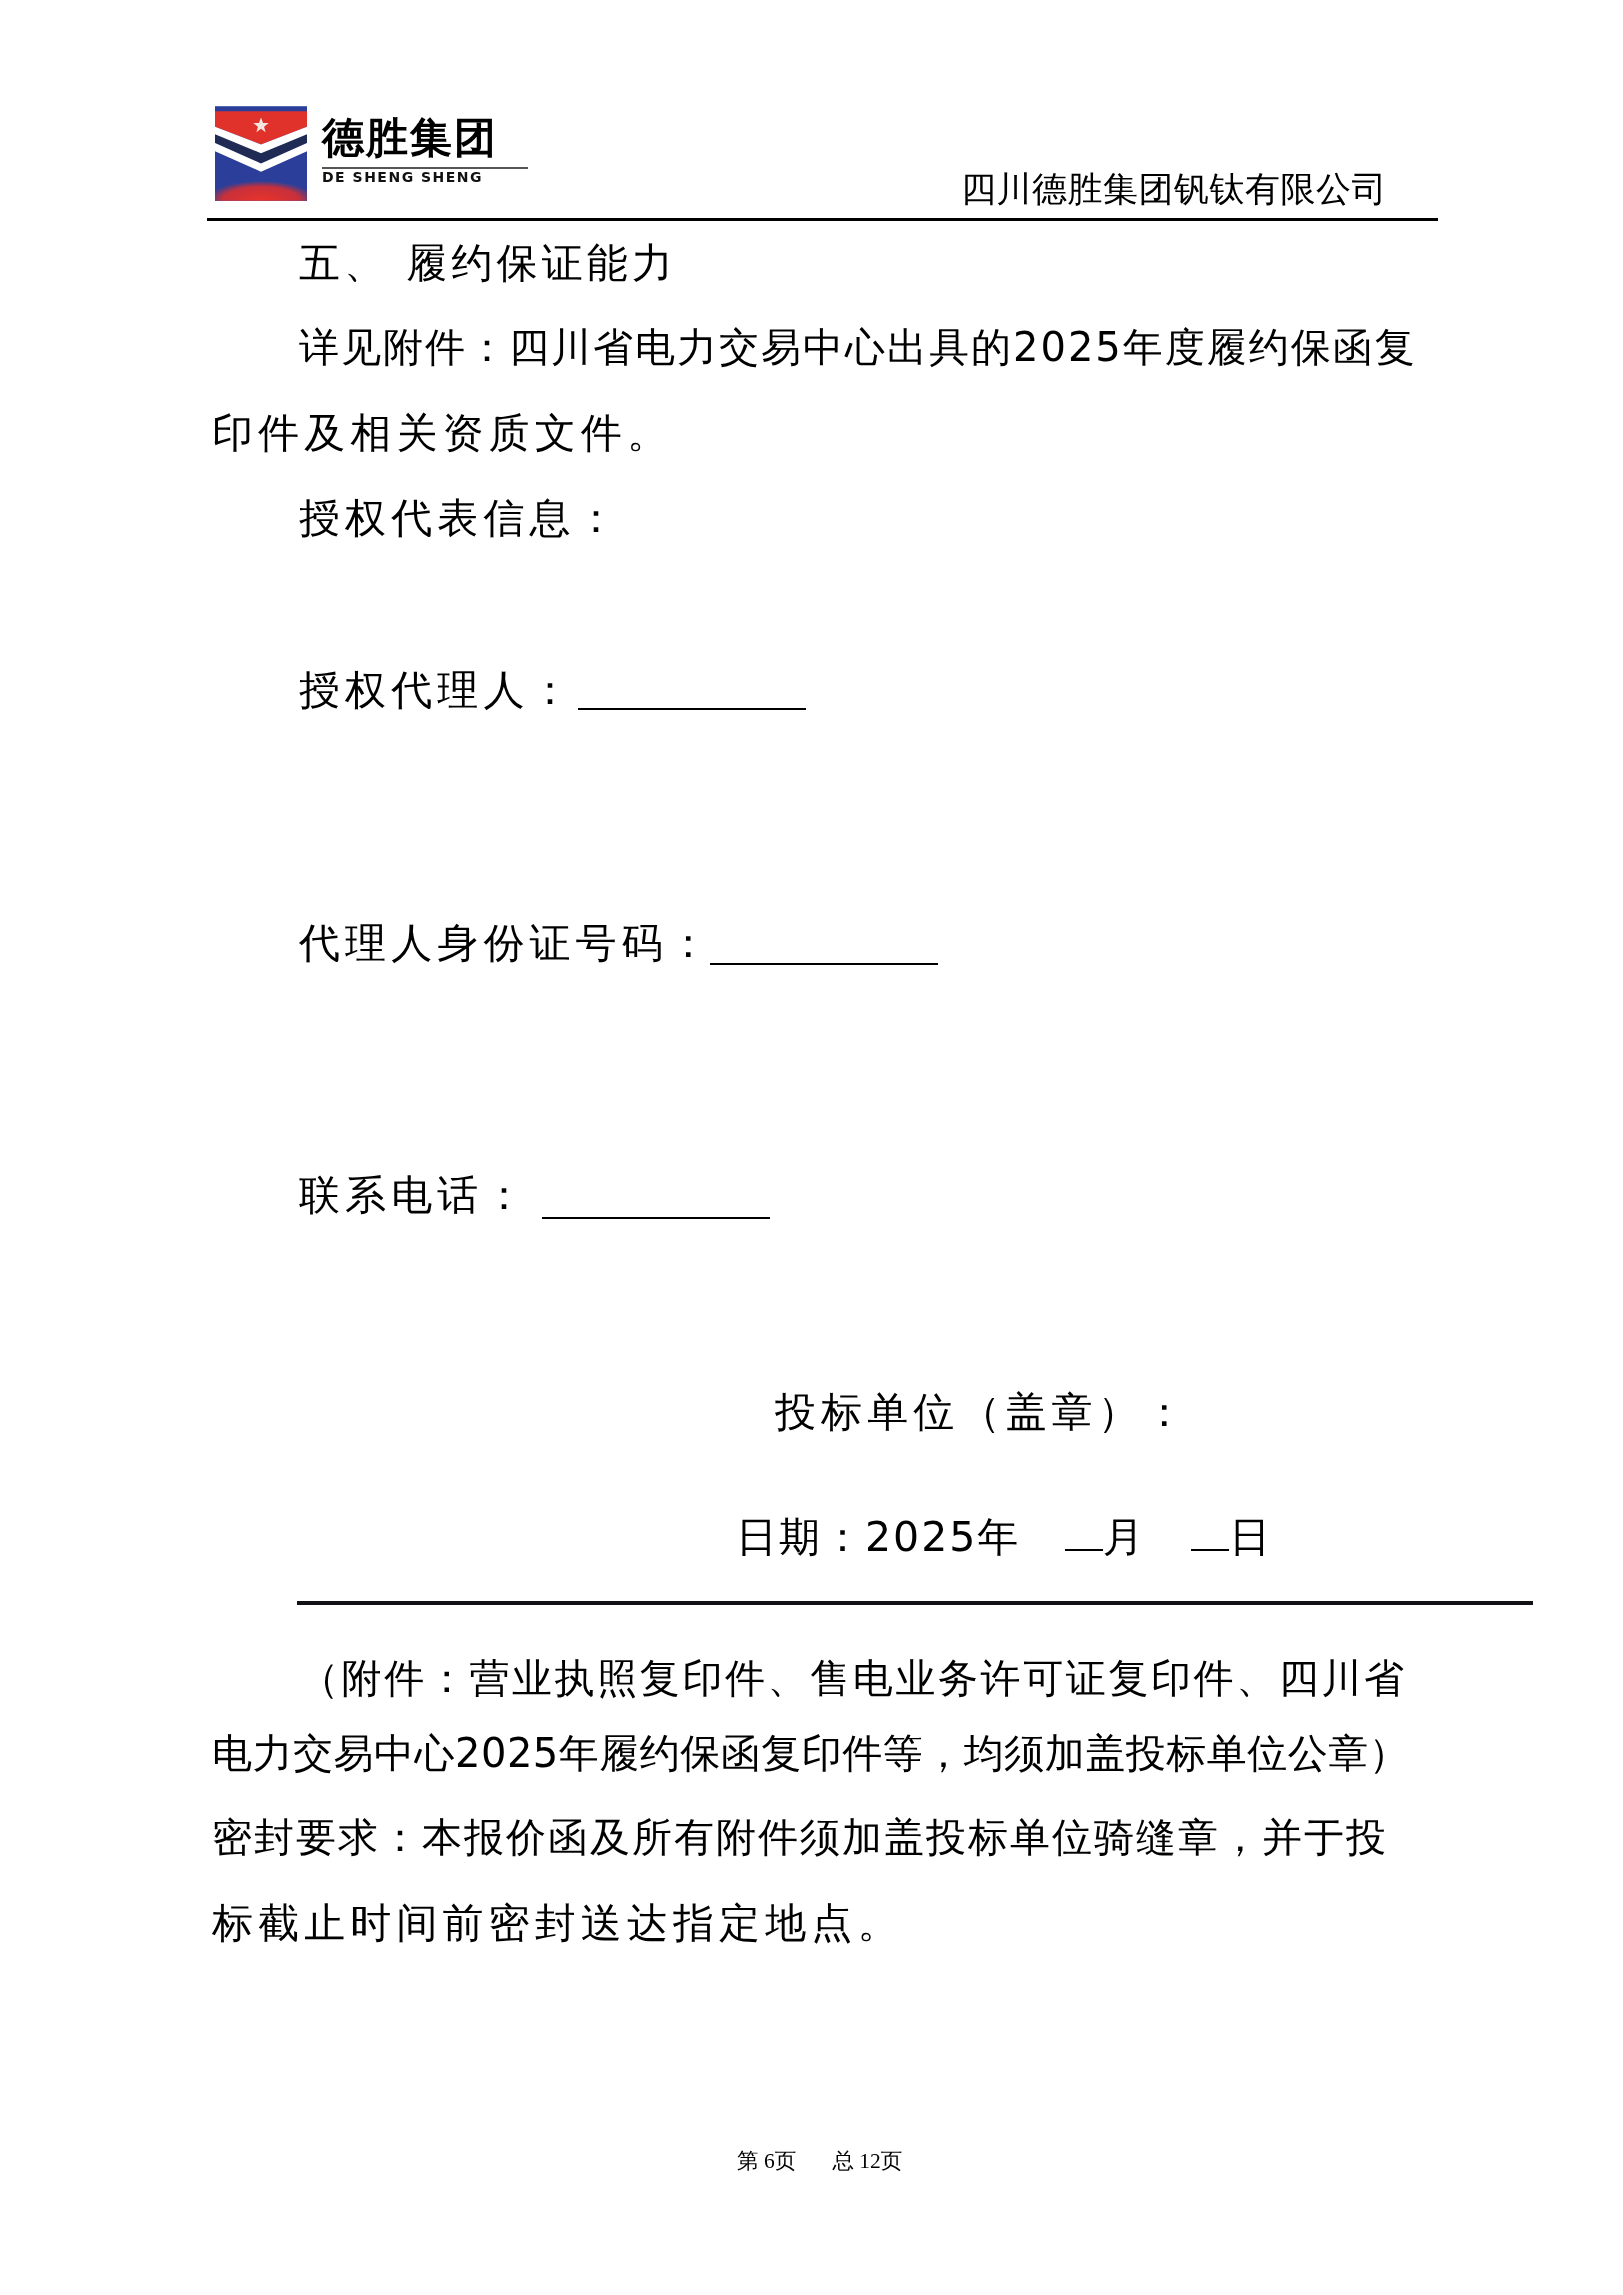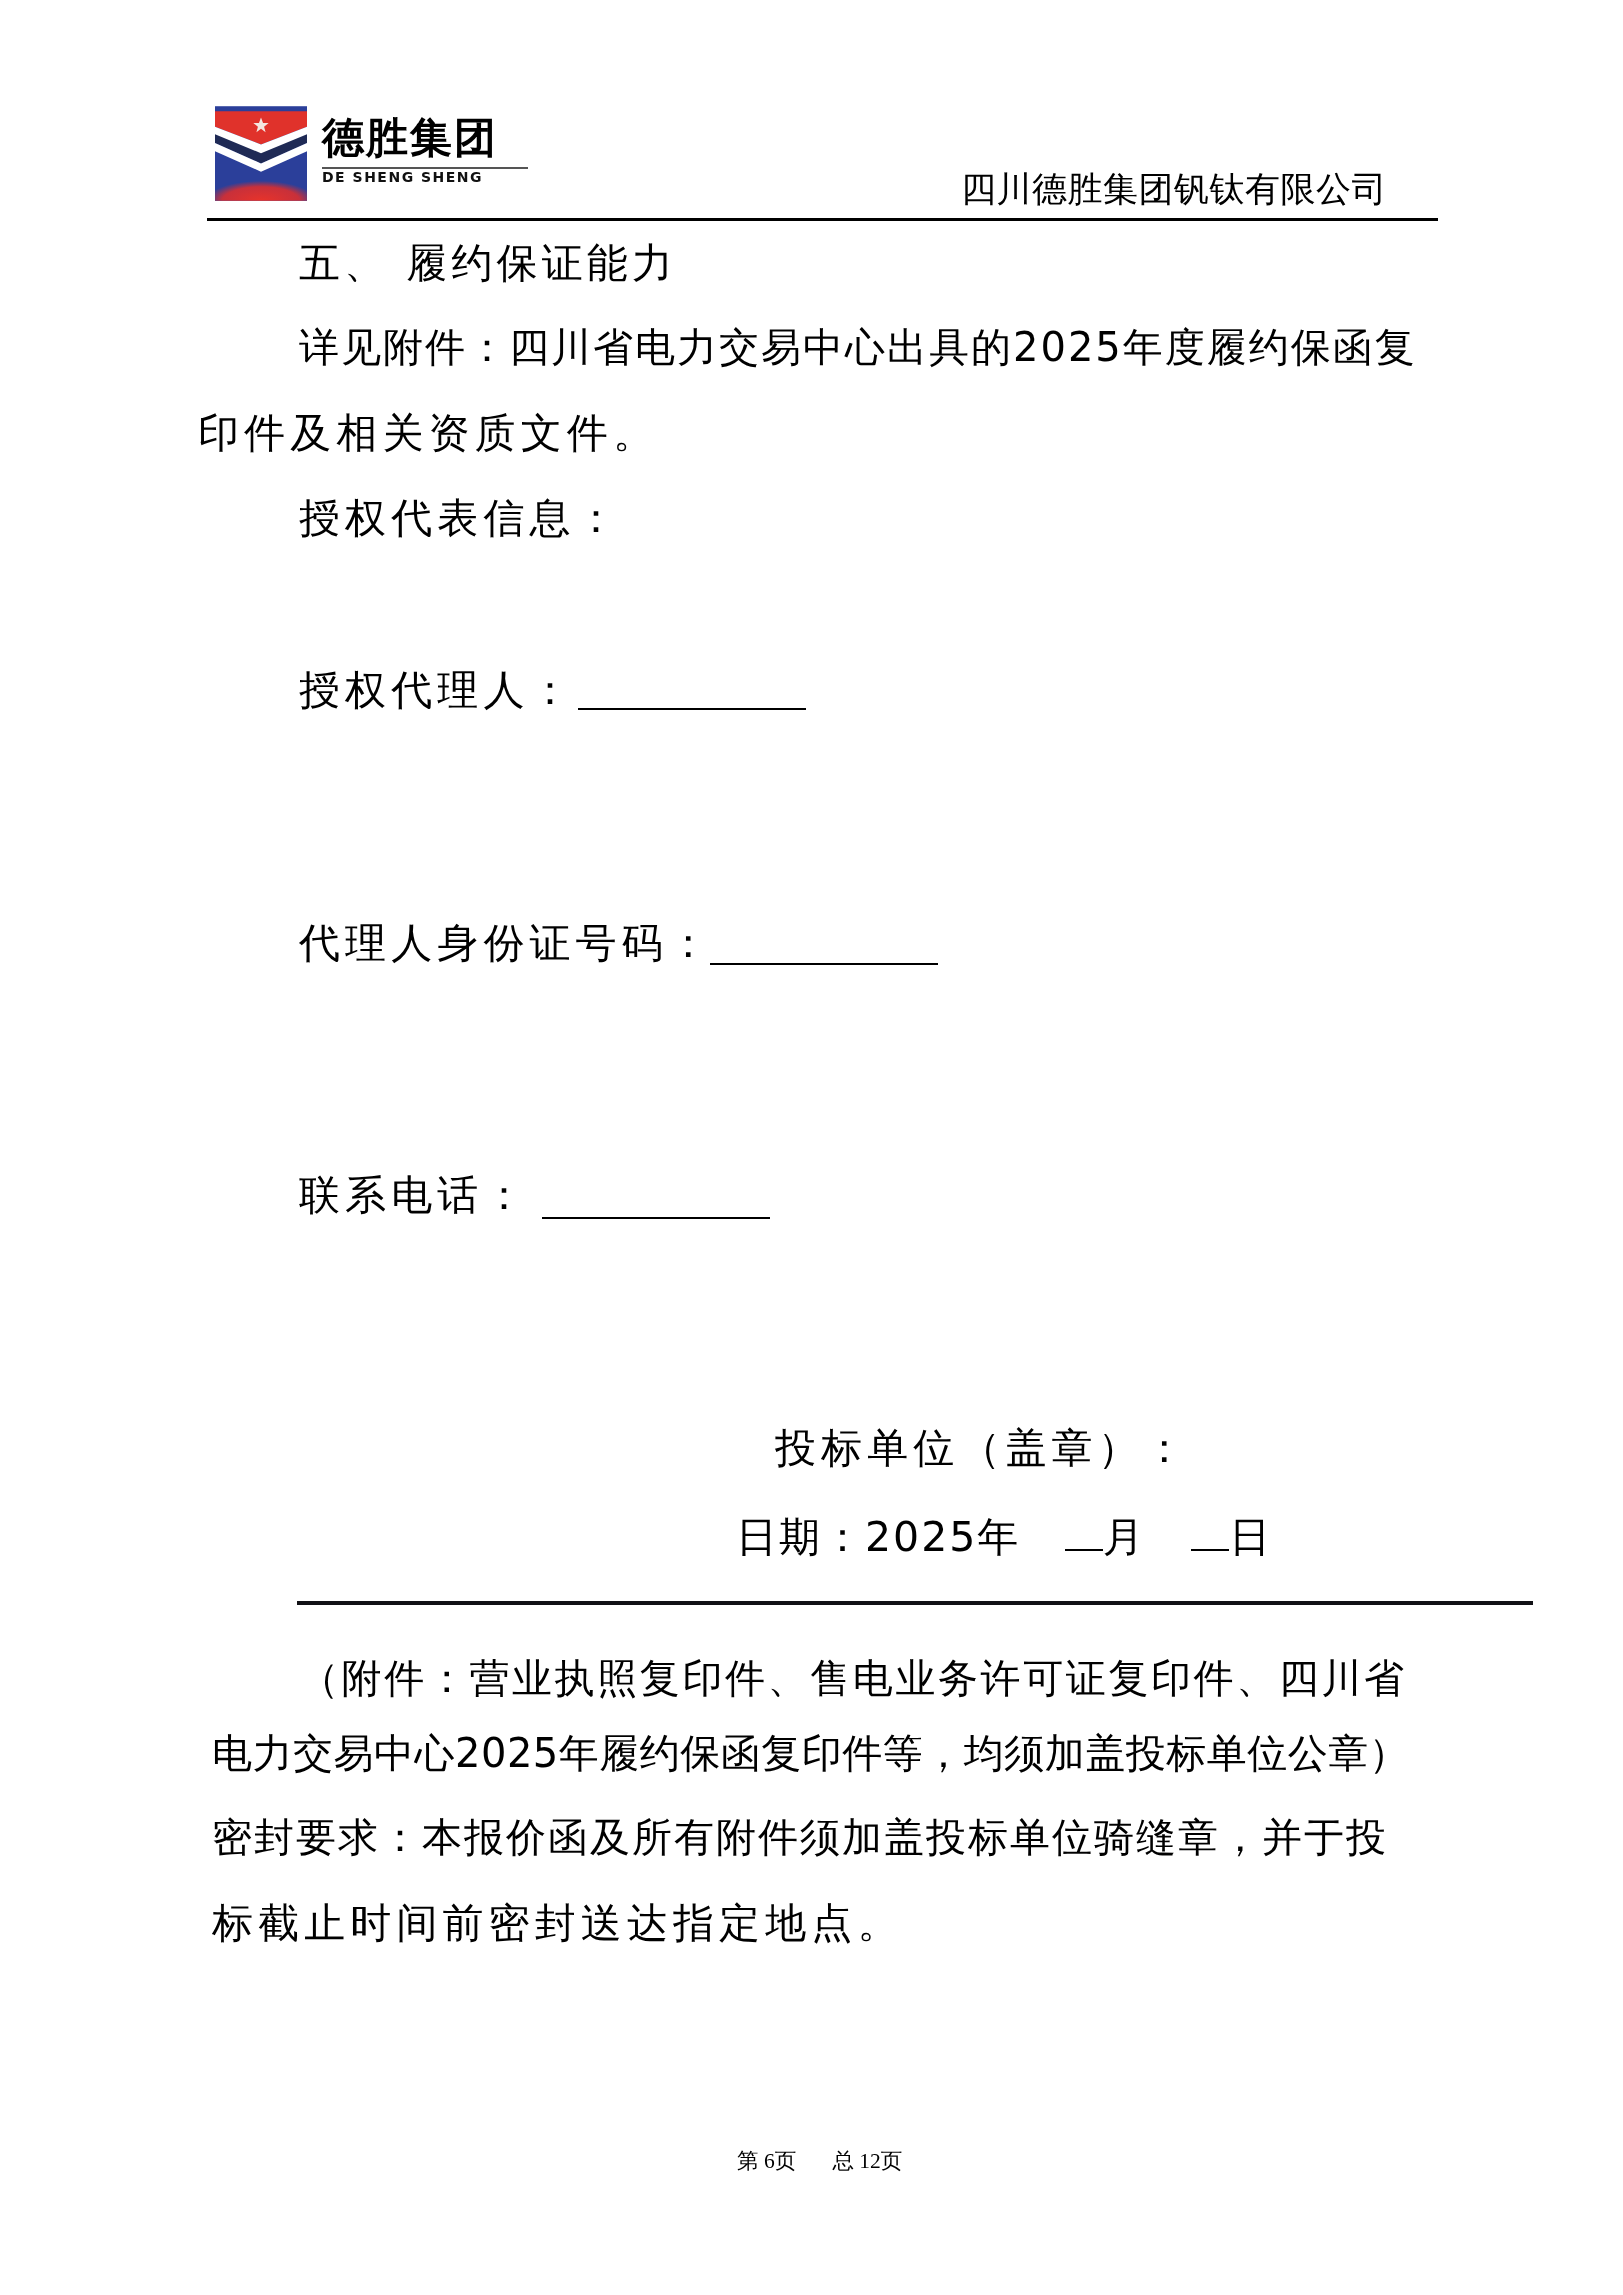--- a/index.html
+++ b/index.html
@@ -54,42 +54,42 @@
   <div class="logo-bar"></div>
   <div class="logo-en">DE SHENG SHENG</div>
   <div class="company">四川德胜集团钒钛有限公司</div>
   <div class="header-rule"></div>
 </div>
 
 <div>
   <div class="t" style="left:299px; top:243px; letter-spacing:4.1px;">五、 履约保证能力</div>
 
   <div class="t" style="left:299px; top:327px; letter-spacing:2px; font-size:40px;">详见附件：四川省电力交易中心出具的2025年度履约保函复</div>
-  <div class="t" style="left:198px; top:413px; letter-spacing:5.1px;">印件及相关资质文件。</div>
+  <div class="t" style="left:212px; top:413px; letter-spacing:5.1px;">印件及相关资质文件。</div>
 
   <div class="t" style="left:299px; top:498px; letter-spacing:5.1px;text-align:right;">授权代表信息：</div>
 
   <div class="t" style="left:299px; top:670px; letter-spacing:5.1px;">
     <span>授权代理人：</span>
   </div>
   <div class="abs" style="left:578px; top:708px; width:228px; height:2px; background:#000;"></div>
 
   <div class="t" style="left:299px; top:923px; letter-spacing:5.1px;">
     <span>代理人身份证号码：</span>
   </div>
   <div class="abs" style="left:710px; top:963px; width:228px; height:2px; background:#000;"></div>
 
   <div class="t" style="left:299px; top:1175px; letter-spacing:5.1px;">
     <span>联系电话：</span>
   </div>
   <div class="abs" style="left:542px; top:1217px; width:228px; height:2px; background:#000;"></div>
 </div>
 
 <div>
-  <div class="t" style="left:775px; top:1428px; letter-spacing:5.1px;">投标单位（盖章）：</div>
+  <div class="t" style="left:775px; top:1392px; letter-spacing:5.1px;">投标单位（盖章）：</div>
   <div class="t" style="left:736px; top:1517px; letter-spacing:2px;">
     <span>日期：2025年</span>
     <span style="display:inline-block; width:14.3px;"></span>
     <span class="blank" style="width:38px;"></span><span>月</span>
     <span style="display:inline-block; width:15.3px;"></span>
     <span class="blank" style="width:38px;"></span><span>日</span>
   </div>
   <div class="sig-rule"></div>
 </div>
 

